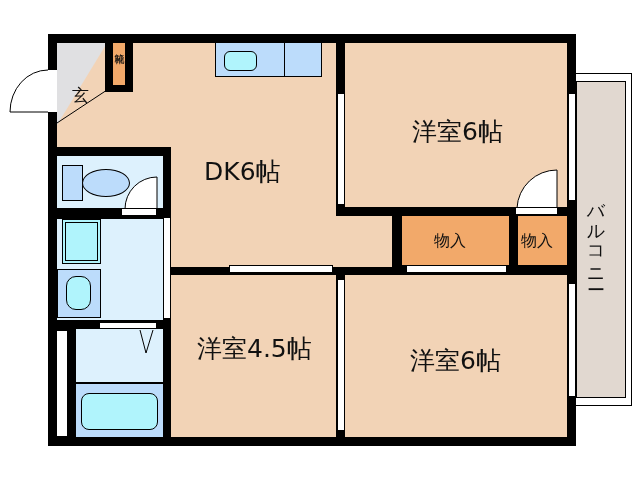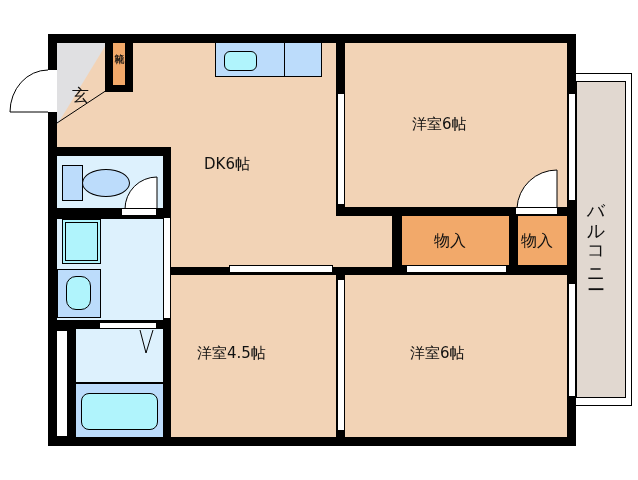--- a/index.html
+++ b/index.html
@@ -5,21 +5,21 @@
   html, body { margin:0; padding:0; background:#ffffff; }
   body { width:638px; height:480px; position:relative; overflow:hidden;
          font-family:"DejaVu Sans", "Liberation Sans", sans-serif; }
   .abs { position:absolute; box-sizing:border-box; }
   .wall { background:#000; }
   .room { background:#f2d3b6; }
   .closet { background:#f2a96a; }
   .wet { background:#ddf1fd; }
   .entry { background:#e0e0e2; }
   .balcony { background:#e1d8d0; border:1px solid #000; }
-  .label { position:absolute; color:#111; white-space:nowrap; font-size:15px; }
+  .label { position:absolute; color:#111; white-space:nowrap; font-size:25px; }
   .small-label { position:absolute; color:#111; font-size:15px; white-space:nowrap; }
   .window { background:#fff; border:1px solid #000; box-sizing:border-box; }
   .vtext { writing-mode:vertical-rl; text-orientation:upright; letter-spacing:2px; }
 </style>
 </head>
 <body>
 
 <div class="abs" style="left:572px;top:73px;width:60px;height:333px;border:1px solid #000;background:#fff;"></div>
 <div class="abs balcony" style="left:576px;top:81px;width:50px;height:317px;"></div>
 <div class="label vtext" style="left:584px;top:190px;font-size:18px;">バルコニー</div>
@@ -70,21 +70,21 @@
 <div class="abs" style="left:57px;top:331px;width:10px;height:105px;background:#fff;"></div>
 <div class="abs wet" style="left:76px;top:329px;width:87px;height:53px;"></div>
 <div class="abs" style="left:76px;top:383px;width:87px;height:54px;background:#bcdcfb;border-top:1px solid #000;"></div>
 <div class="abs" style="left:81px;top:393px;width:77px;height:37px;background:#b0f4fc;border:1px solid #000;border-radius:8px;"></div>
 <div class="abs" style="left:99px;top:322px;width:58px;height:7px;background:#fff;border:1px solid #000;"></div>
 <svg class="abs" style="left:139px;top:329px;" width="16" height="26">
   <path d="M1 1 L7 24 L14 1" fill="none" stroke="#000" stroke-width="1"></path>
 </svg>
 
 <div class="abs room" style="left:171px;top:275px;width:165px;height:162px;"></div>
-<div class="label" style="left:197px;top:344px;">洋室4.5帖</div>
+<div class="label" style="left:197px;top:332px;">洋室4.5帖</div>
 <div class="abs window" style="left:229px;top:265px;width:104px;height:8px;"></div>
 
 <div class="abs room" style="left:345px;top:43px;width:222px;height:164px;"></div>
 <div class="label" style="left:412px;top:115px;">洋室6帖</div>
 <div class="abs window" style="left:337px;top:93px;width:8px;height:112px;"></div>
 <div class="abs window" style="left:568px;top:93px;width:8px;height:108px;"></div>
 <svg class="abs" style="left:515px;top:168px;" width="44" height="42">
   <path d="M42 2 A40 40 0 0 0 2 40 L42 40 Z" fill="#fff" stroke="#000" stroke-width="1"></path>
 </svg>
 <div class="abs" style="left:515px;top:207px;width:43px;height:8px;background:#fff;border:1px solid #000;"></div>

